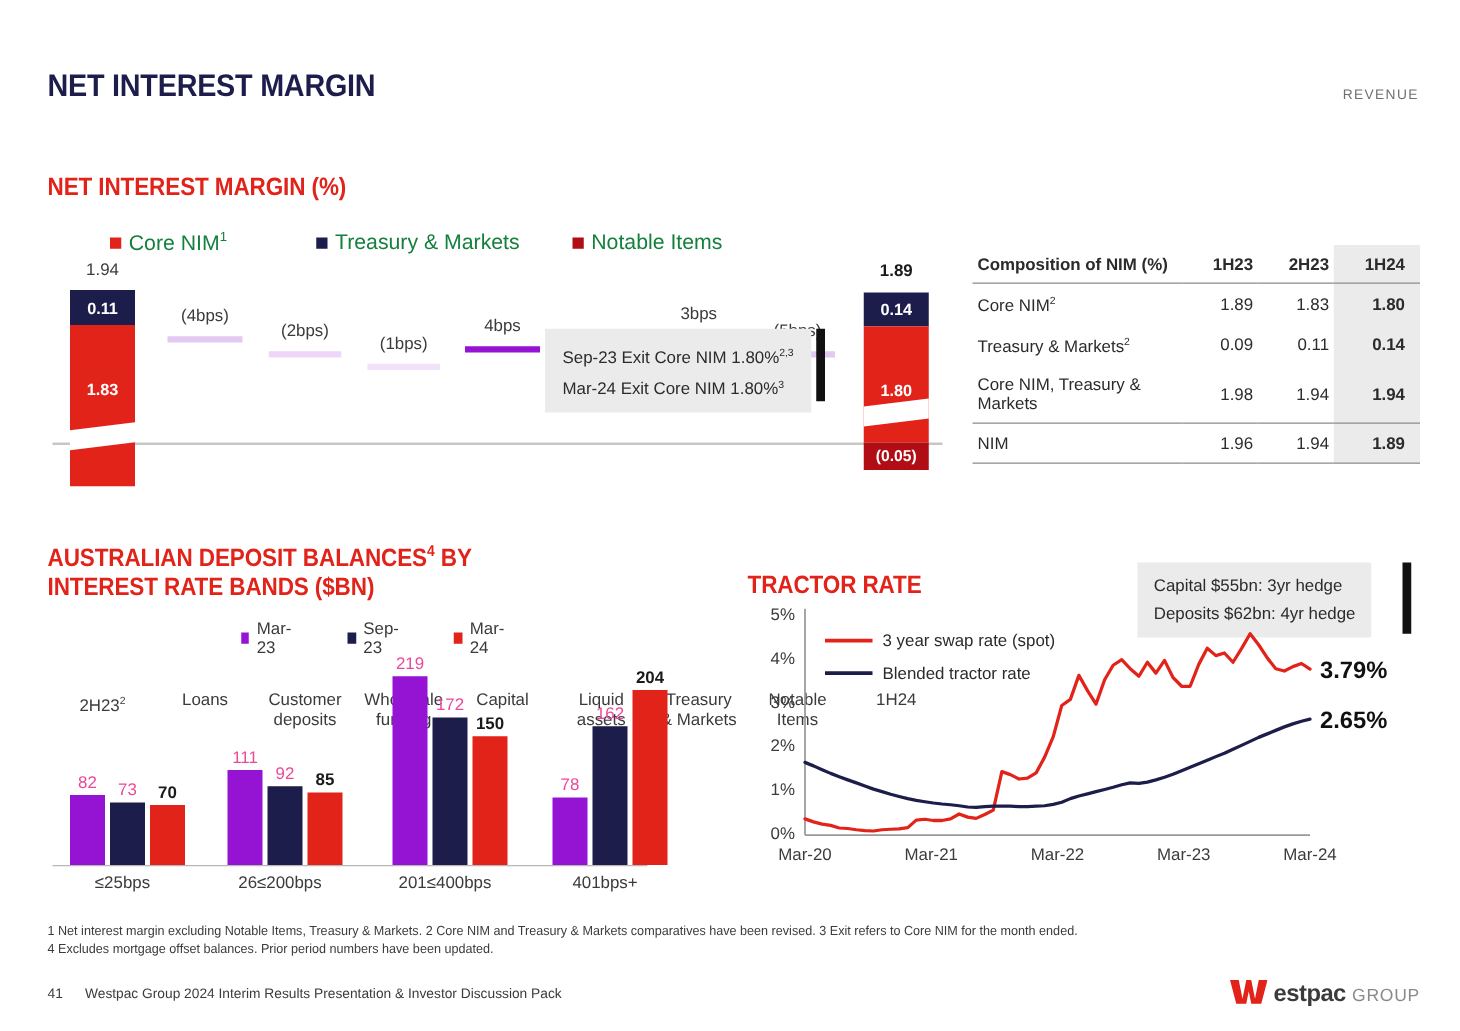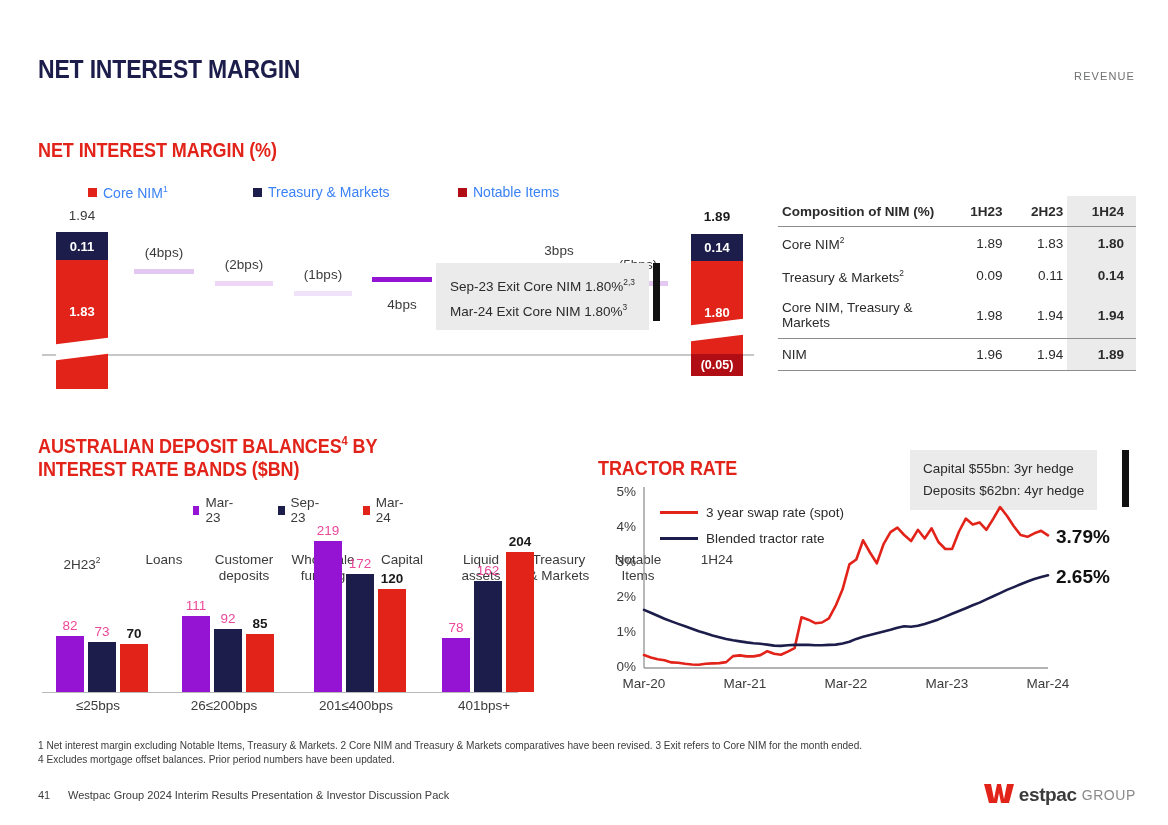--- a/index.html
+++ b/index.html
@@ -27,21 +27,21 @@
     color:#e2231a;font-weight:bold;font-size:20px;letter-spacing:-0.1px;
     transform:scaleX(0.9);transform-origin:left center;
   }
   #nim-pct-heading{position:absolute;left:38px;top:139px;}
   #deposits-heading{position:absolute;left:38px;top:430px;line-height:23px;width:420px;}
   #tractor-heading{position:absolute;left:598px;top:457px;}
   .sup{font-size:0.62em;vertical-align:super;}
 
   
   #waterfall{position:absolute;left:38px;top:180px;width:720px;height:230px;}
-  .wf-legend{position:absolute;left:50px;top:4px;width:620px;height:18px;font-size:14px;color:#3b82f6;}
+  .wf-legend{position:absolute;left:50px;top:4px;width:620px;height:18px;font-size:17px;color:#15803d;}
   .lg{position:absolute;display:flex;align-items:center;gap:6px;}
   .sw{width:9px;height:9px;display:inline-block;}
   .wf-plot{position:absolute;left:0;top:35px;width:720px;height:140px;}
   .axis-line{position:absolute;left:4px;top:174px;width:712px;height:1.6px;background:#c7c7c7;}
   .wf-col{position:absolute;top:0;height:140px;}
   .wf-toplabel{position:absolute;width:100%;text-align:center;font-size:13.5px;color:#3b3b3b;white-space:nowrap;}
   .wf-toplabel.bold{font-weight:bold;color:#1a1a1a;}
   .conn{position:absolute;height:5px;border-radius:0;}
   .stack{position:absolute;width:100%;}
   .seg{position:absolute;width:100%;display:flex;align-items:center;justify-content:center;
@@ -160,21 +160,21 @@
       </div>
       <div class="wf-col" style="top: 35px; left: 167px; width: 78px;">
         <div class="wf-toplabel" style="top: 42px;">(2bps)</div>
         <div class="conn" style="left: 10px; width: 58px; top: 66px; background: rgb(238, 214, 247);"></div>
       </div>
       <div class="wf-col" style="top: 35px; left: 246px; width: 78px;">
         <div class="wf-toplabel" style="top: 52px;">(1bps)</div>
         <div class="conn" style="left: 10px; width: 58px; top: 76px; background: rgb(240, 226, 248);"></div>
       </div>
       <div class="wf-col" style="top: 35px; left: 325px; width: 78px;">
-        <div class="wf-toplabel" style="top: 38px; margin-top: 44px;">4bps</div>
+        <div class="wf-toplabel" style="top: 38px;">4bps</div>
         <div class="conn" style="left: 9px; width: 60px; top: 62px; background: rgb(149, 20, 212);"></div>
       </div>
       <div class="wf-col" style="top: 35px; left: 404px; width: 78px;">
         <div class="wf-toplabel" style="top: 54px;">0bps</div>
         <div class="conn" style="left: 9px; width: 60px; top: 78px; background: rgb(236, 232, 239);"></div>
       </div>
       <div class="wf-col" style="top: 35px; left: 482px; width: 78px;">
         <div class="wf-toplabel" style="top: 28px;">3bps</div>
         <div class="conn" style="left: 9px; width: 60px; top: 52px; background: rgb(162, 33, 221);"></div>
       </div>
@@ -275,21 +275,21 @@
           <div class="bval" style="left: 23px; bottom: 66px;">92</div>
           <div class="bar c2" style="left: 64px; height: 58px;"></div>
           <div class="bval bold" style="left: 55px; bottom: 61px;">85</div>
         </div>
         <div class="grp" style="left: 272px; width: 92px;">
           <div class="bar c0" style="left: 0px; height: 151px;"></div>
           <div class="bval" style="left: -9px; bottom: 154px;">219</div>
           <div class="bar c1" style="left: 32px; height: 118px;"></div>
           <div class="bval" style="left: 23px; bottom: 121px;">172</div>
           <div class="bar c2" style="left: 64px; height: 103px;"></div>
-          <div class="bval bold" style="left: 55px; bottom: 106px;">120</div>
+          <div class="bval bold" style="left: 55px; bottom: 106px;">150</div>
         </div>
         <div class="grp" style="left: 400px; width: 92px;">
           <div class="bar c0" style="left: 0px; height: 54px;"></div>
           <div class="bval" style="left: -9px; bottom: 57px;">78</div>
           <div class="bar c1" style="left: 32px; height: 111px;"></div>
           <div class="bval" style="left: 23px; bottom: 114px;">162</div>
           <div class="bar c2" style="left: 64px; height: 140px;"></div>
           <div class="bval bold" style="left: 55px; bottom: 143px;">204</div>
         </div>
       </div>

